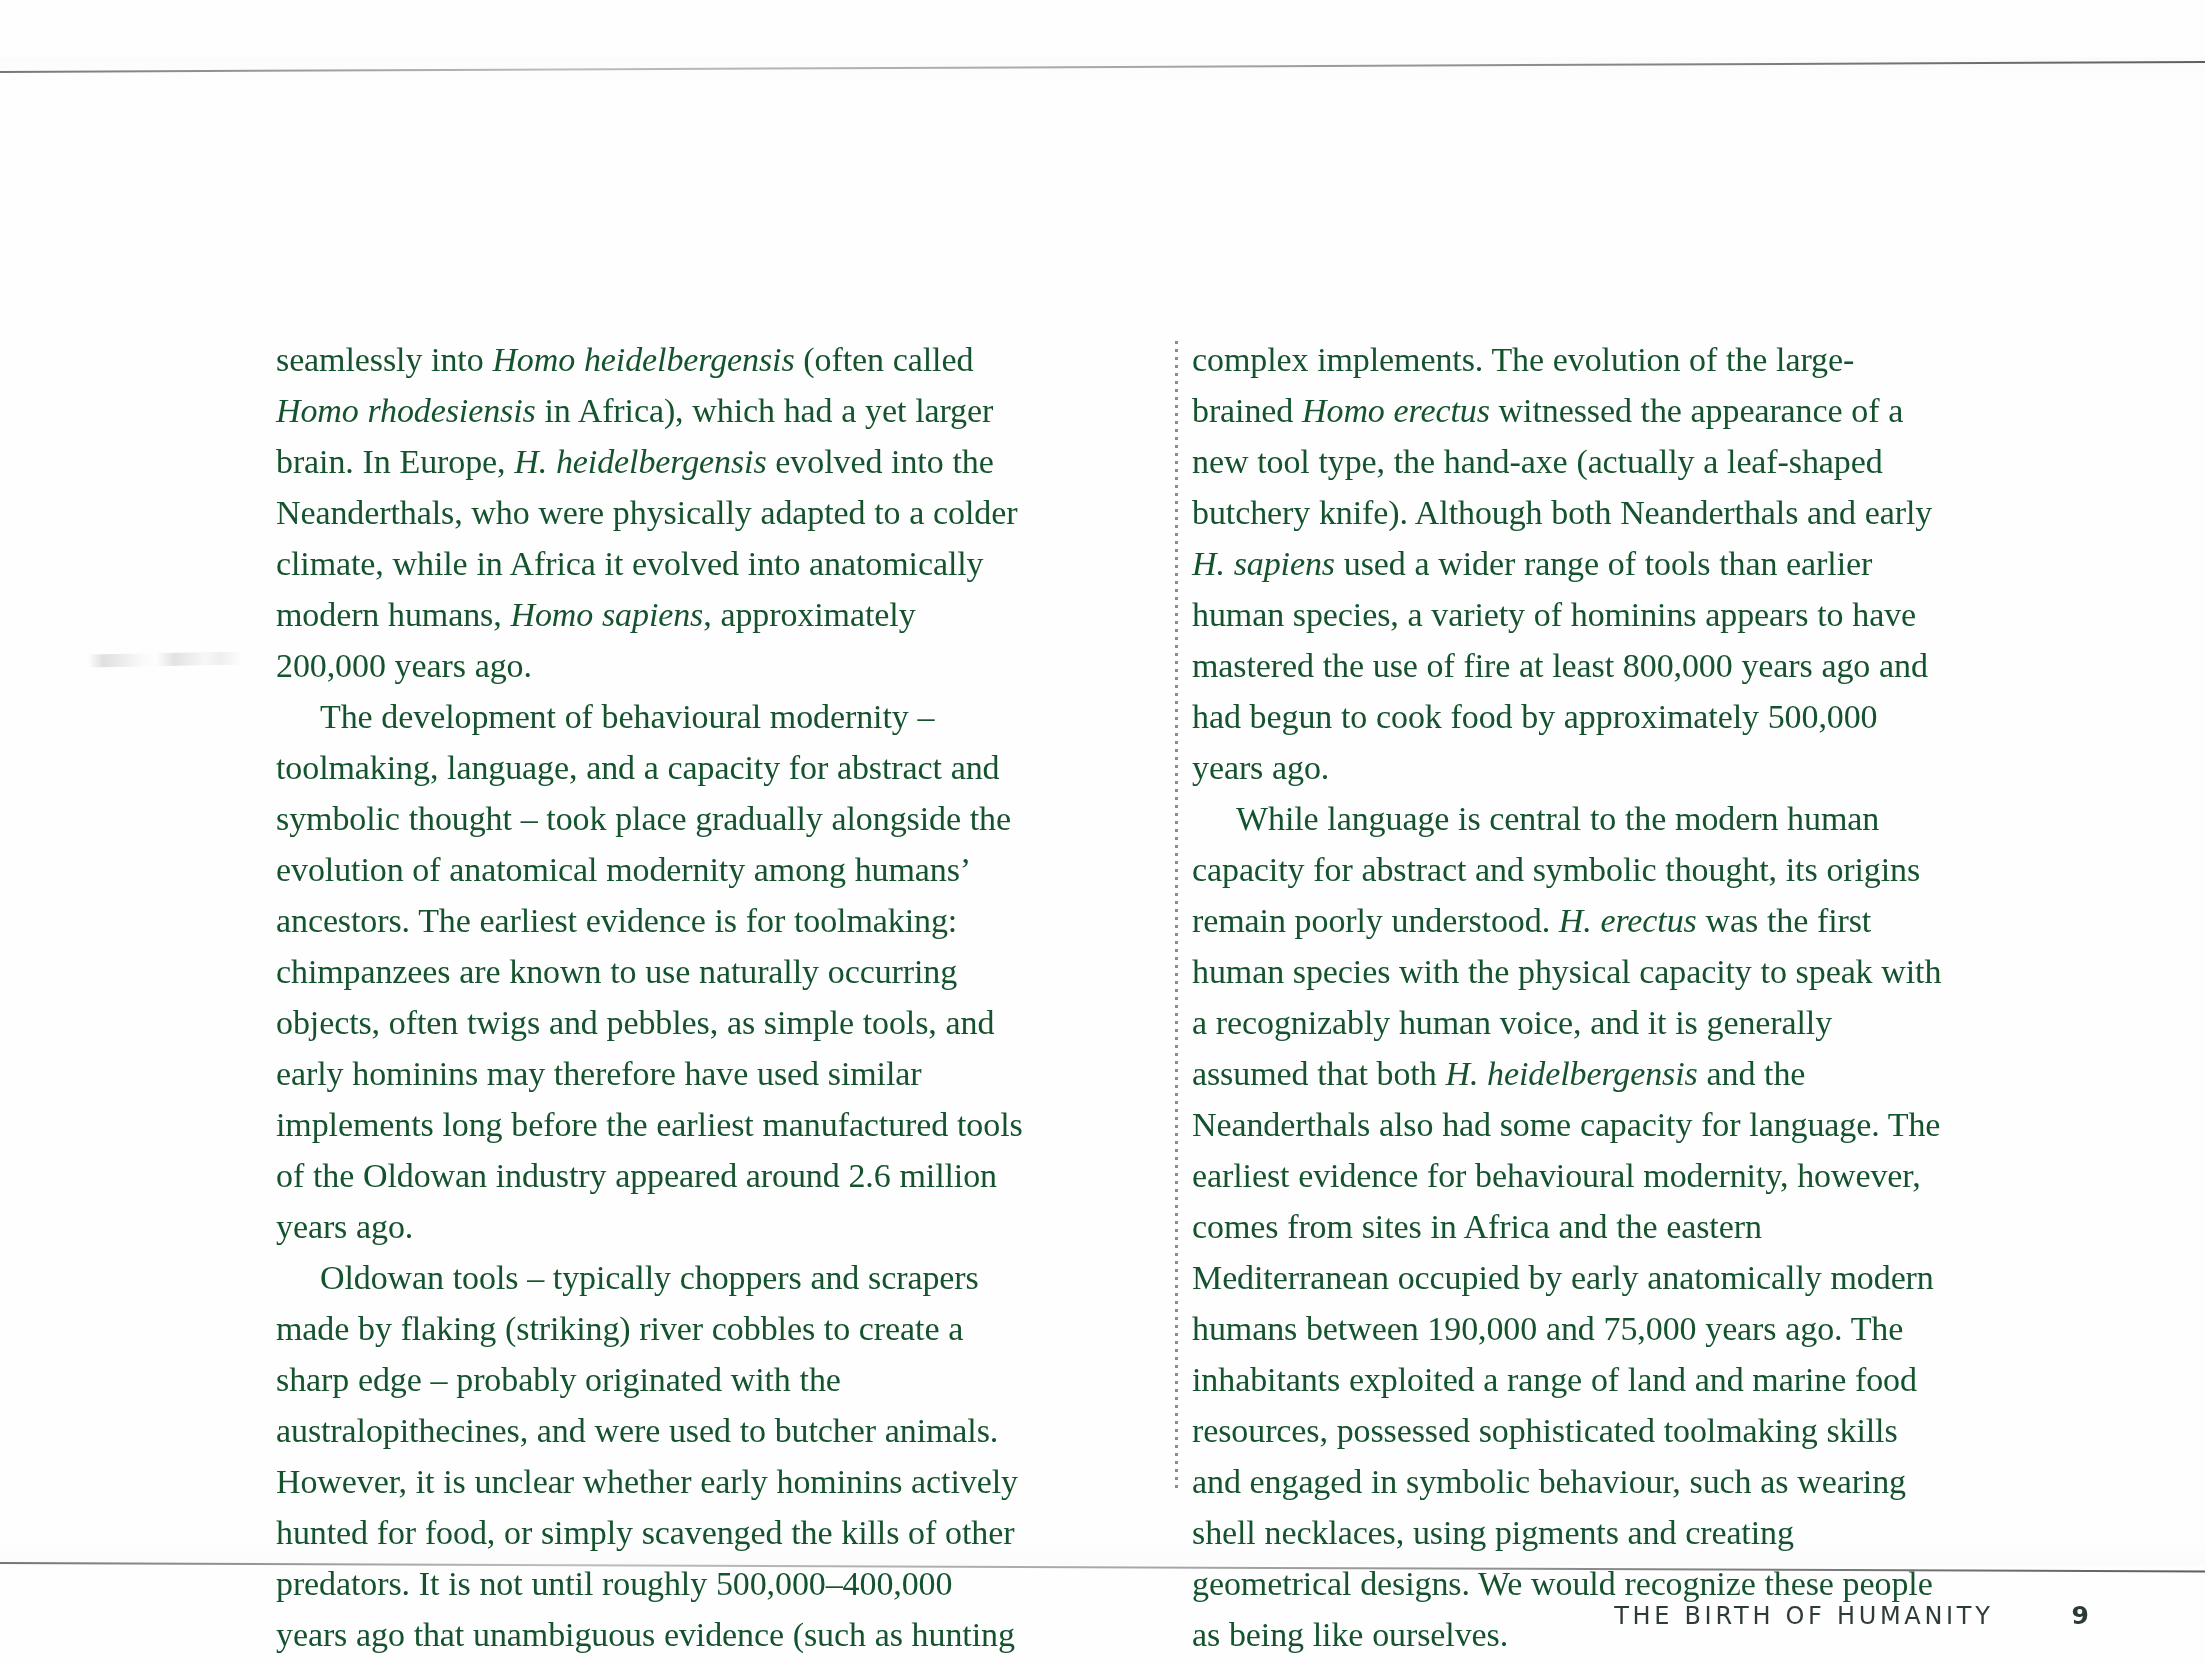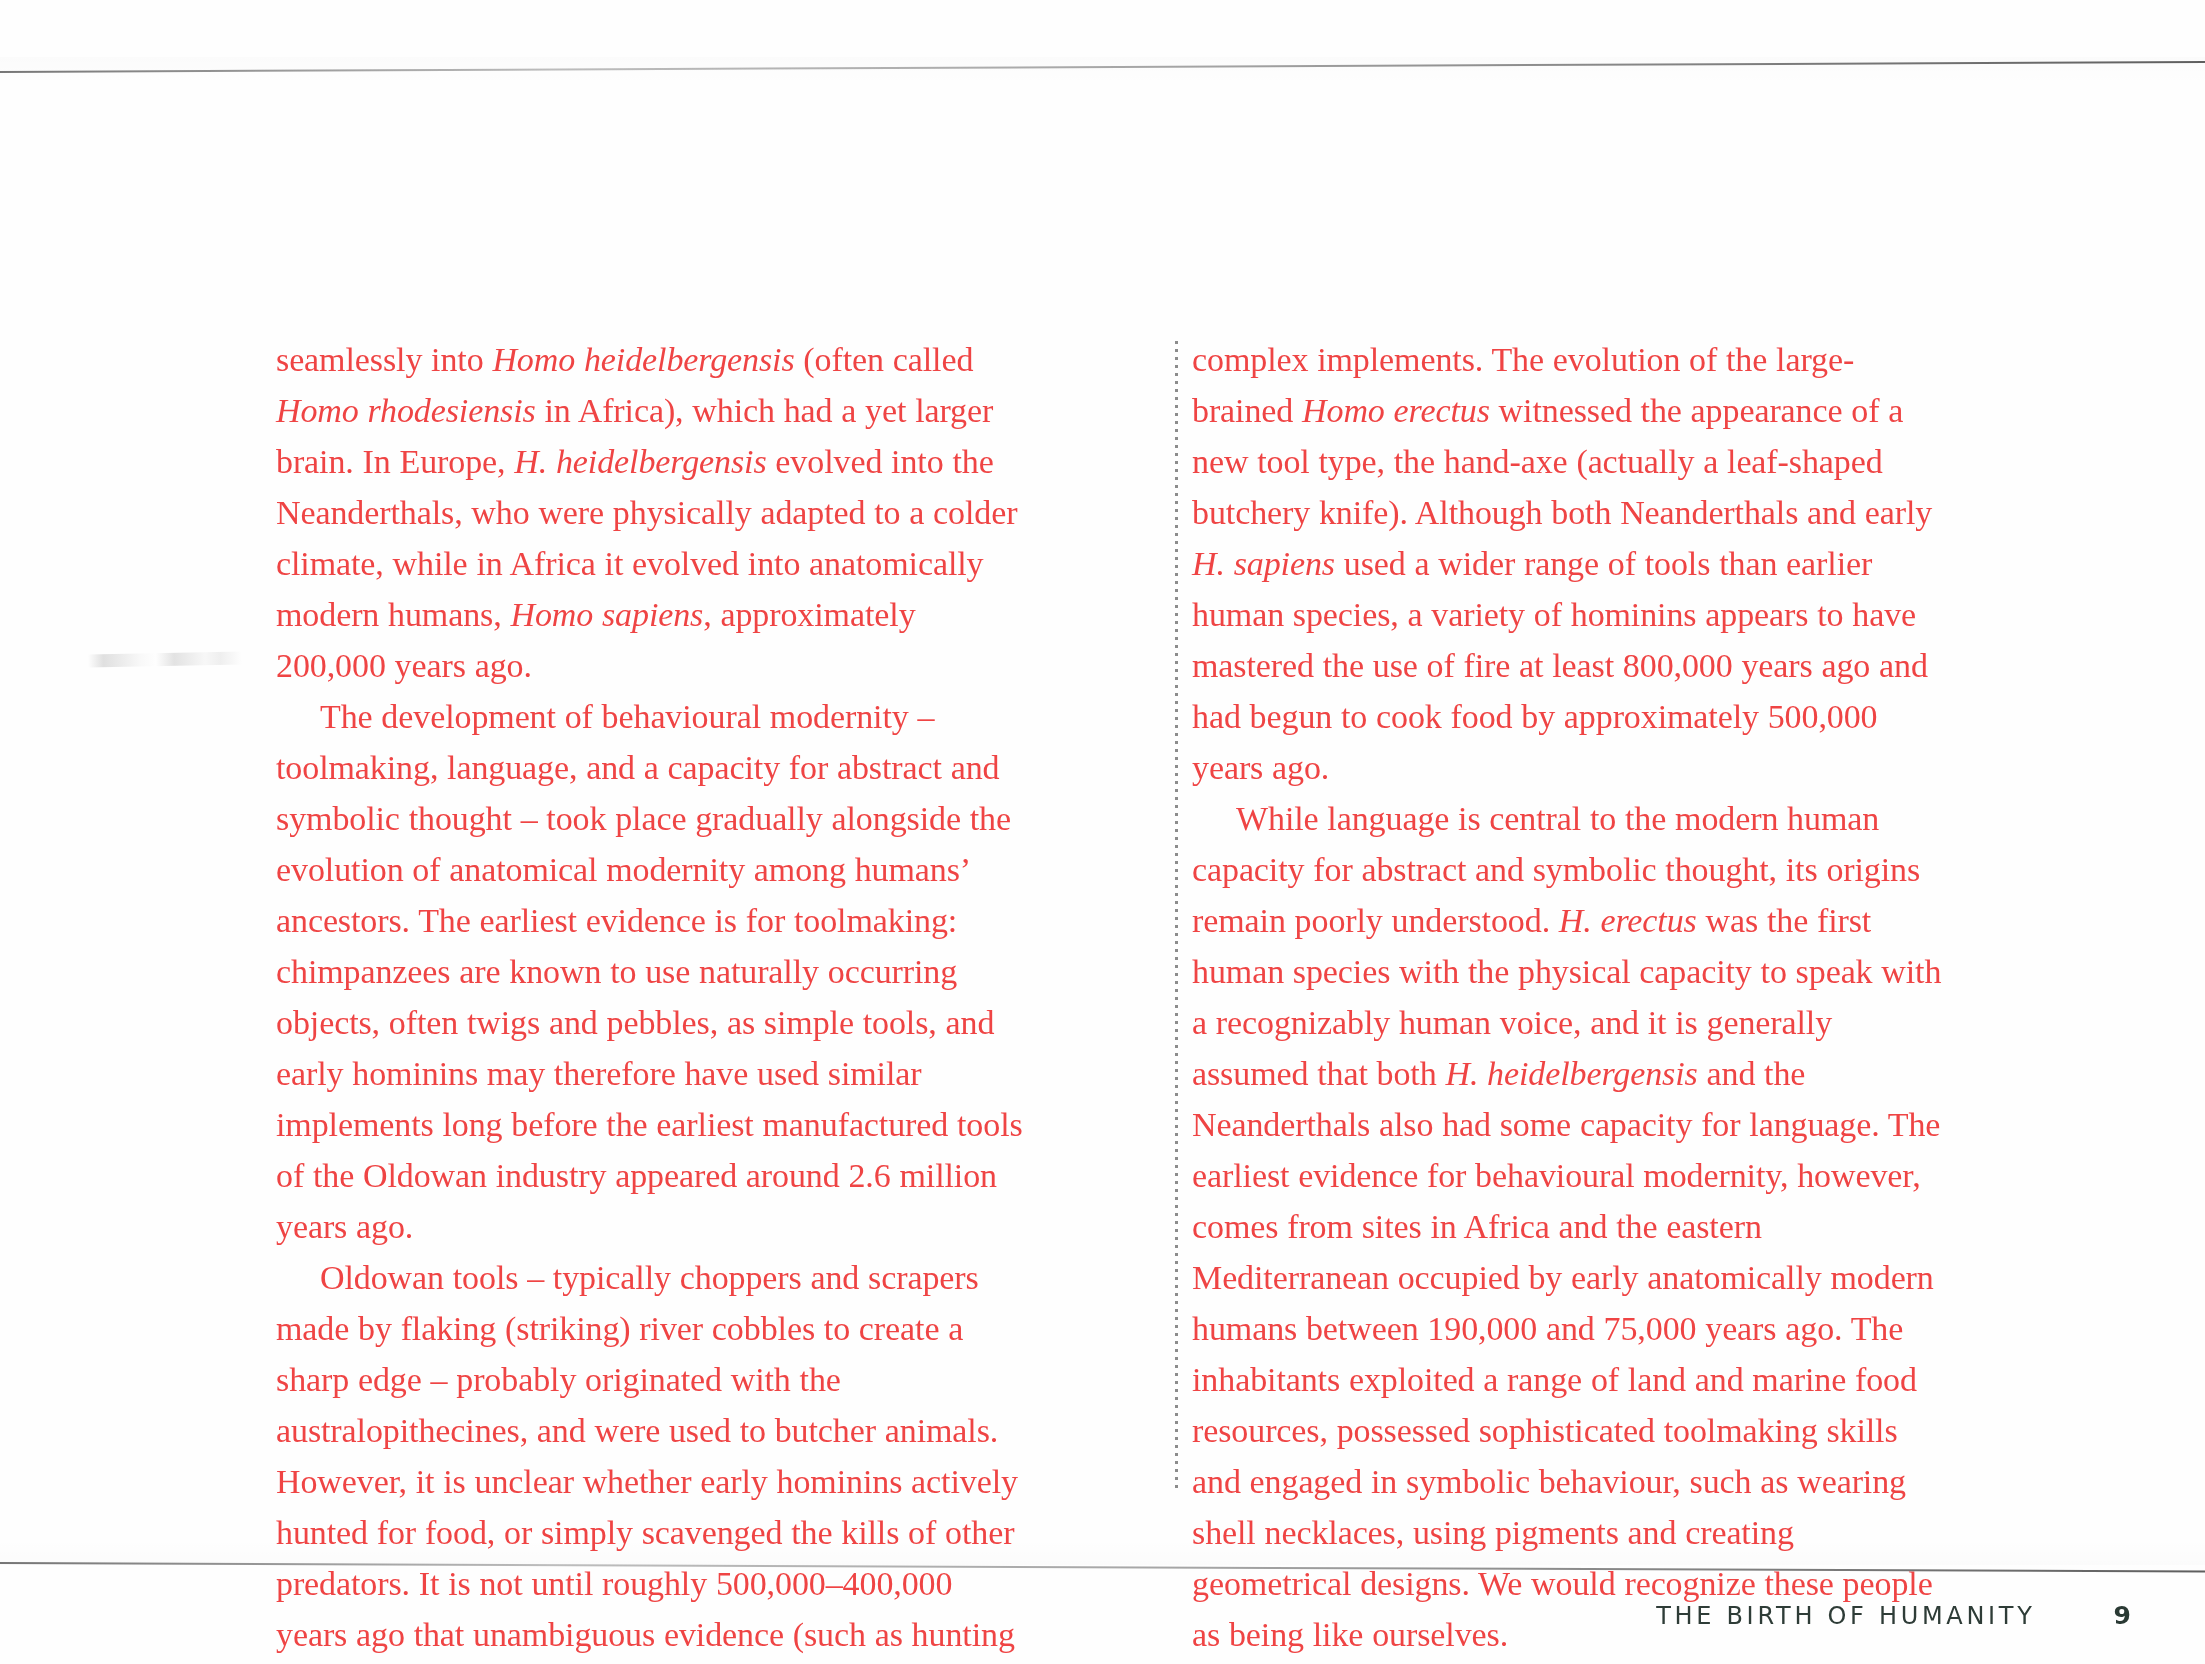--- a/index.html
+++ b/index.html
@@ -92,21 +92,21 @@
   .column {
     width: 750px;
   }
   .column-left  { margin-right: 0; }
   .column-right { margin-left: 166px; }
 
   .column p {
     margin: 0;
     font-size: 34px;
     line-height: 51px;
-    color: #ef4444;
+    color: #14532d;
     text-align: left;
     letter-spacing: -0.1px;
     word-spacing: 0.4px;
   }
   .column p + p {
     text-indent: 44px;
   }
 
   .column p i,
   .column p em {
@@ -131,21 +131,21 @@
   
   .footer {
     position: absolute;
     left: 0;
     top: 1593px;
     width: 2205px;
     height: 45px;
     display: flex;
     align-items: center;
     justify-content: flex-end;
-    padding-right: 74px;
+    padding-right: 116px;
     box-sizing: border-box;
   }
   .footer-title {
     font-family: "DejaVu Sans", "Liberation Sans", sans-serif;
     font-size: 24px;
     letter-spacing: 3.7px;
     color: #2e3c37;
     white-space: nowrap;
   }
   .footer-page {

